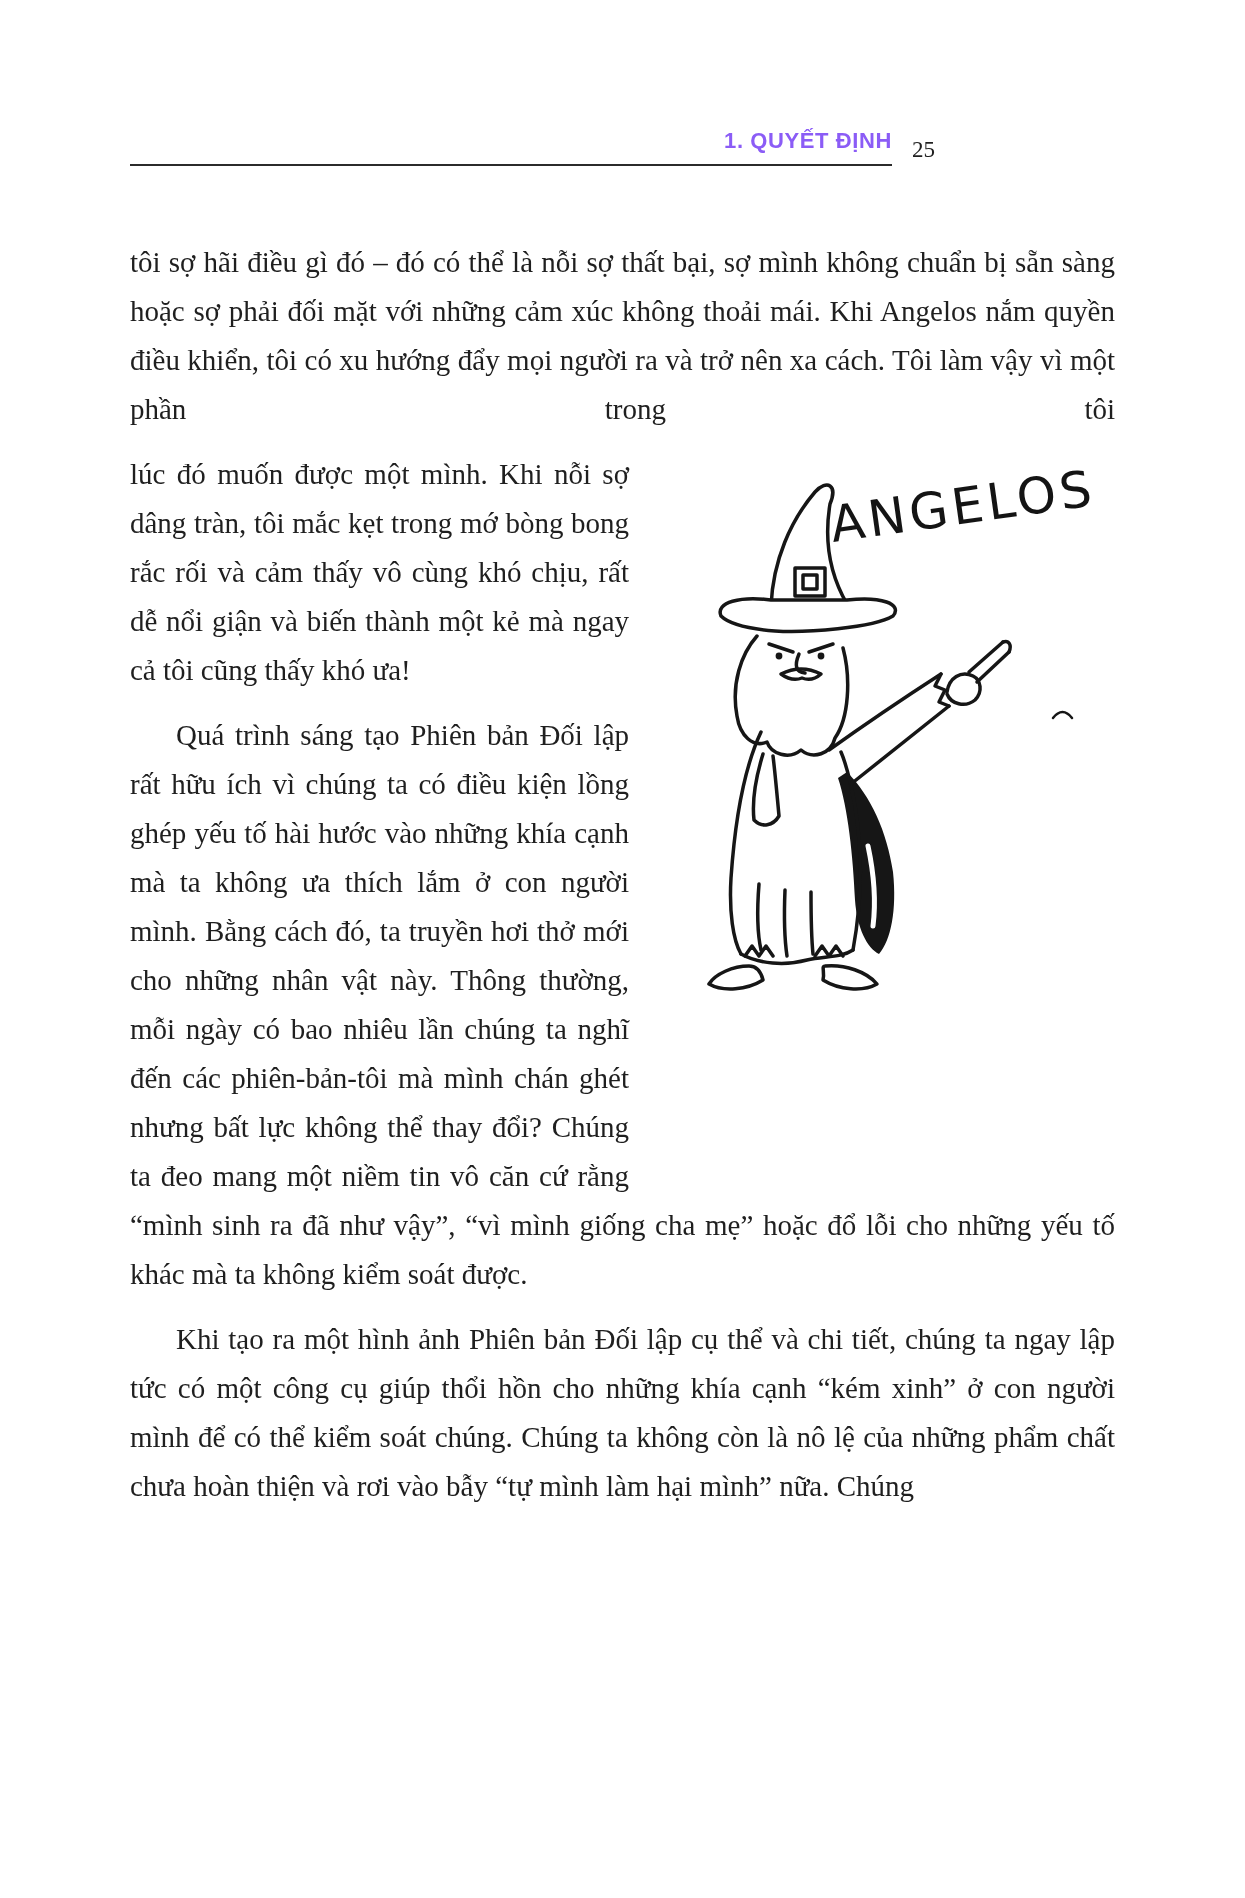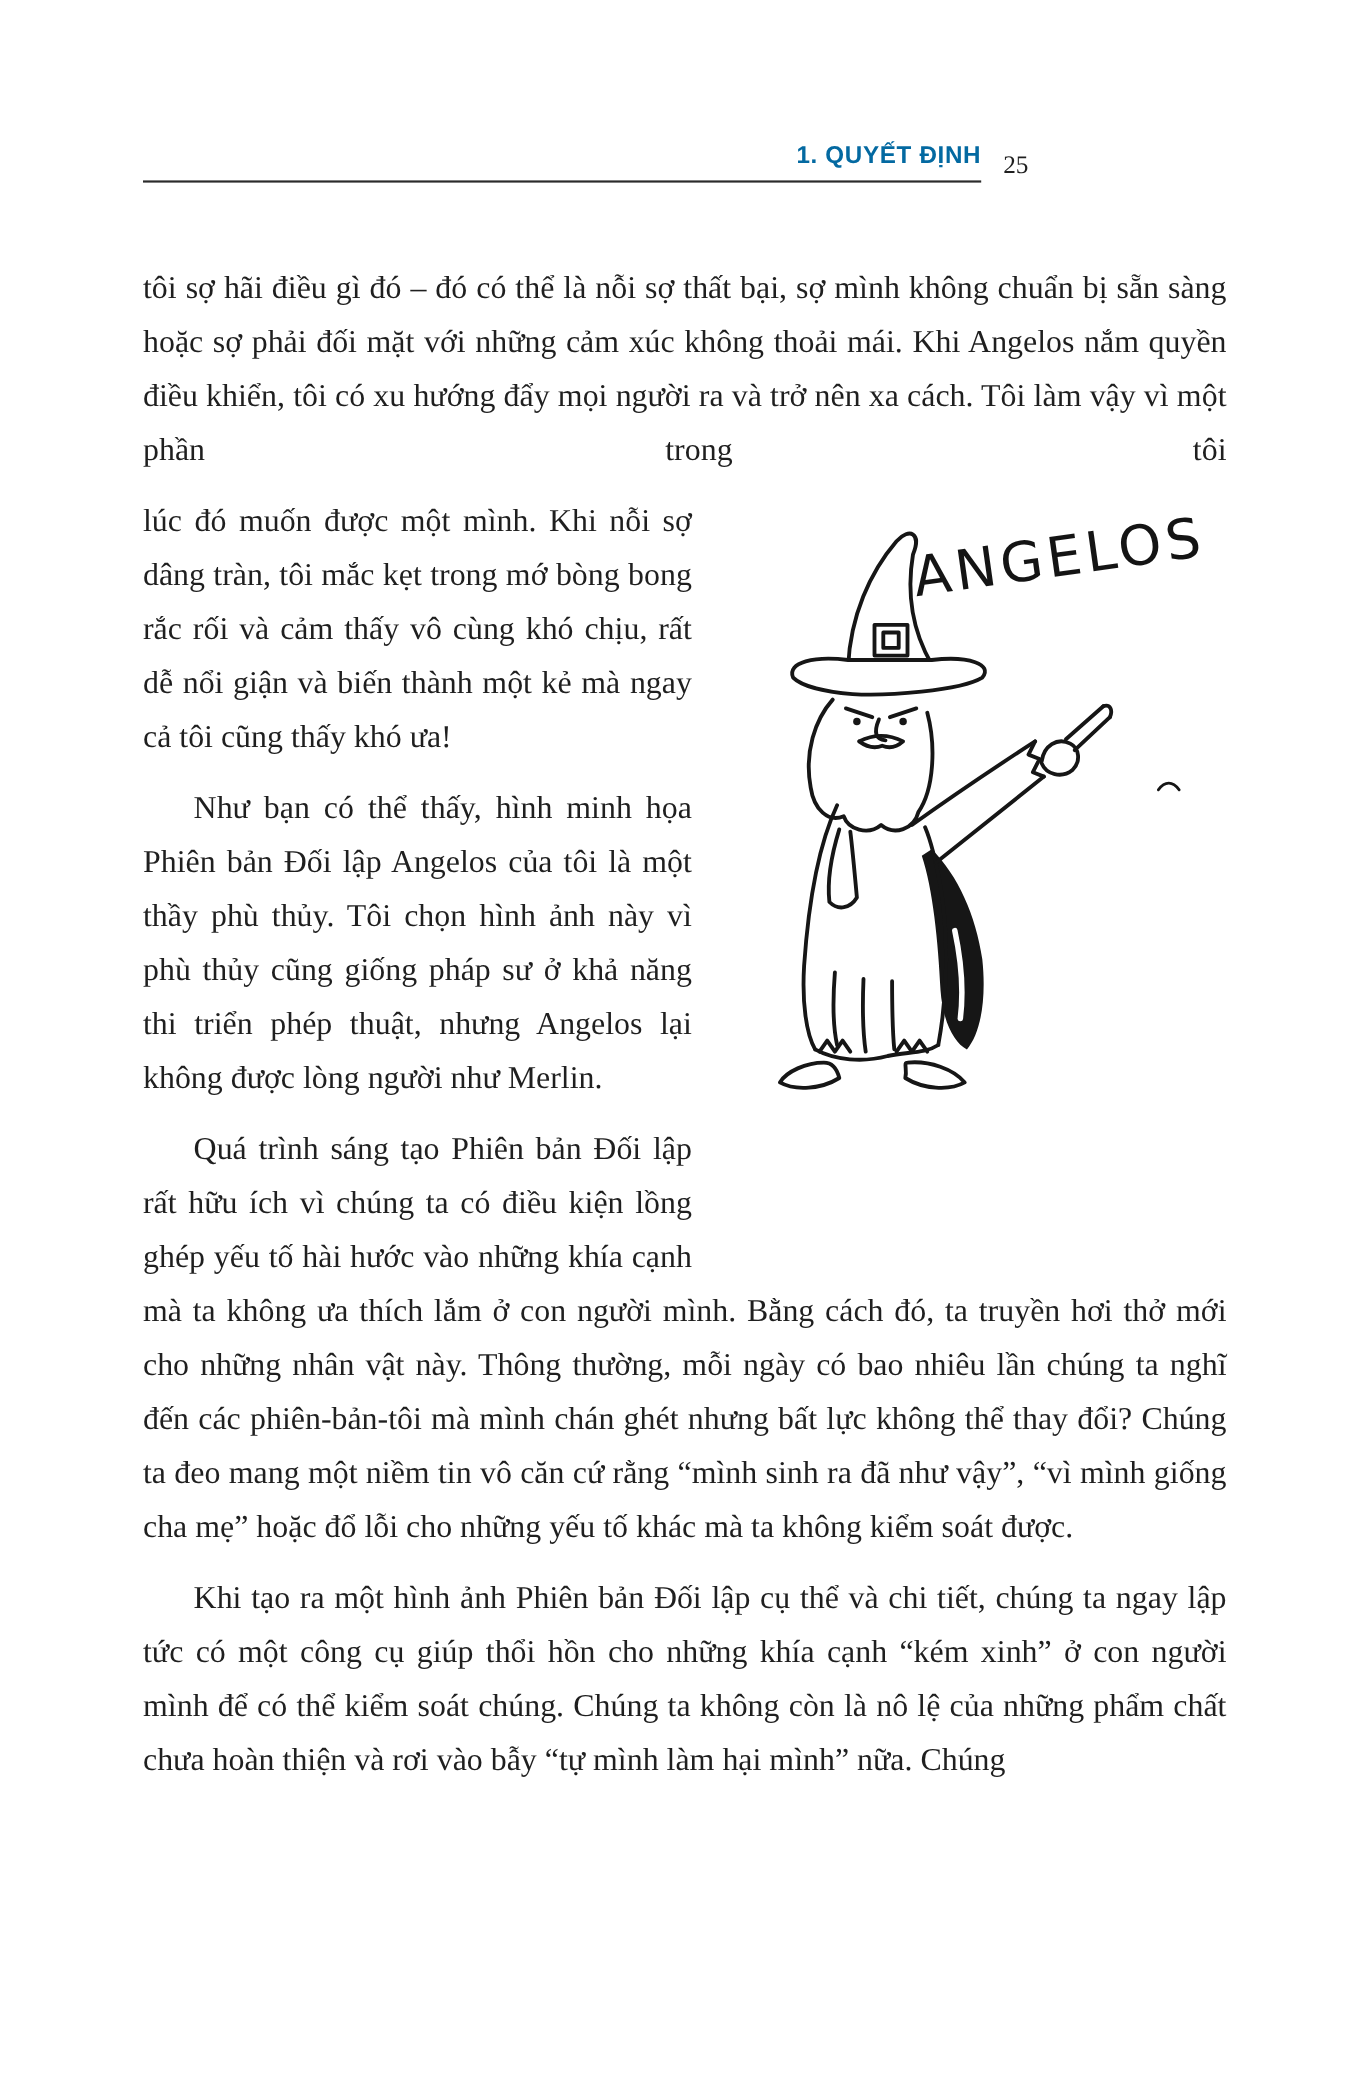--- a/index.html
+++ b/index.html
@@ -28,21 +28,21 @@
     width: 762px;
     border-bottom: 2px solid #2b2b2b;
     padding-bottom: 10px;
     text-align: right;
   }
   .chapter-title {
     font-family: "Liberation Sans", "DejaVu Sans", sans-serif;
     font-weight: bold;
     font-size: 22px;
     letter-spacing: 0.6px;
-    color: #0369a1;
+    color: #8b5cf6;
   }
   .page-number {
     font-size: 23px;
     margin-left: 20px;
     padding-bottom: 3px;
     color: #1f1f1f;
   }
   .content {
     position: absolute;
     left: 130px;
@@ -145,21 +145,20 @@
 
             <path d="M94 512 C78 512 60 520 54 530 C68 538 92 536 108 526 C106 518 102 512 94 512 Z" fill="#ffffff"></path>
             <path d="M170 512 C190 510 212 518 222 530 C208 538 184 536 168 526 C170 518 166 512 170 512 Z" fill="#ffffff"></path>
 
             <path d="M398 264 c6 -8 13 -8 19 0" stroke-width="2.5"></path>
           </g>
         </svg>
       </figure>
 
       <p class="para cont">lúc đó muốn được một mình. Khi nỗi sợ dâng tràn, tôi mắc kẹt trong mớ bòng bong rắc rối và cảm thấy vô cùng khó chịu, rất dễ nổi giận và biến thành một kẻ mà ngay cả tôi cũng thấy khó ưa!</p>
-      <p class="para indent">Như bạn có thể thấy, hình minh họa Phiên bản Đối lập Angelos của tôi là một thầy phù thủy. Tôi chọn hình ảnh này vì phù thủy cũng giống pháp sư ở khả năng thi triển phép thuật, nhưng Angelos lại không được lòng người như Merlin.</p>
       <p class="para indent">Quá trình sáng tạo Phiên bản Đối lập rất hữu ích vì chúng ta có điều kiện lồng ghép yếu tố hài hước vào những khía cạnh mà ta không ưa thích lắm ở con người mình. Bằng cách đó, ta truyền hơi thở mới cho những nhân vật này. Thông thường, mỗi ngày có bao nhiêu lần chúng ta nghĩ đến các phiên-bản-tôi mà mình chán ghét nhưng bất lực không thể thay đổi? Chúng ta đeo mang một niềm tin vô căn cứ rằng “mình sinh ra đã như vậy”, “vì mình giống cha mẹ” hoặc đổ lỗi cho những yếu tố khác mà ta không kiểm soát được.</p>
 
     </div>
 
     <p class="para indent">Khi tạo ra một hình ảnh Phiên bản Đối lập cụ thể và chi tiết, chúng ta ngay lập tức có một công cụ giúp thổi hồn cho những khía cạnh “kém xinh” ở con người mình để có thể kiểm soát chúng. Chúng ta không còn là nô lệ của những phẩm chất chưa hoàn thiện và rơi vào bẫy “tự mình làm hại mình” nữa. Chúng</p>
 
   </main>
 
 </div>
 

